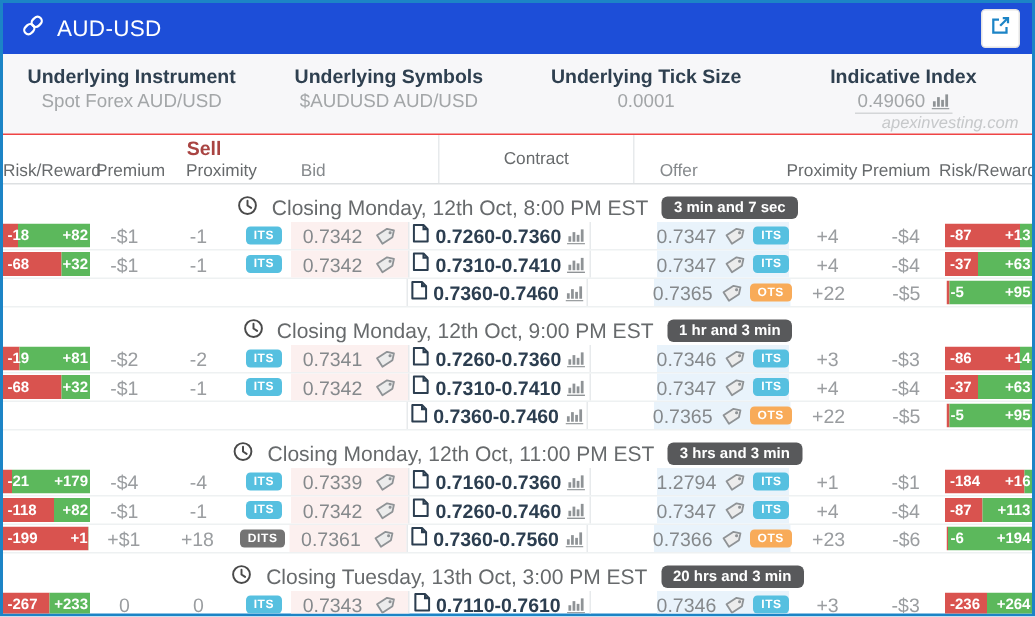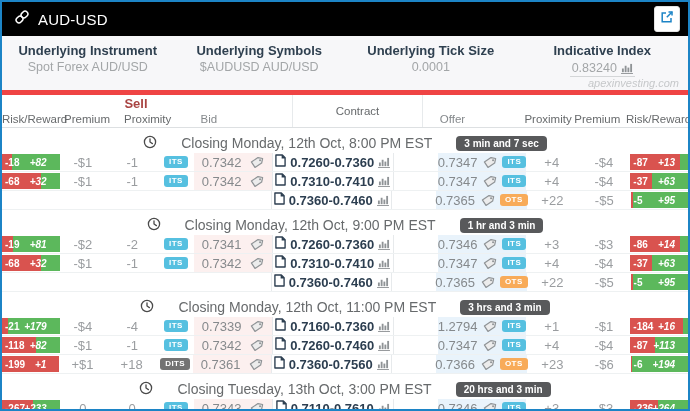--- a/index.html
+++ b/index.html
@@ -7,35 +7,35 @@
   .panel{
     width:690px;height:411px;
     border:2px solid #1c84c6;
     background:#fff;
     font-family:"Liberation Sans",sans-serif;
     overflow:hidden;
     position:relative;
   }
   
   .titlebar{
-    background:#000000;height:34px;
+    background:#1d4ed8;height:34px;
     display:flex;align-items:center;
     padding:0 8px 0 12px;color:#fff;
   }
   .titlebar .title{font-size:15px;margin-left:8px;letter-spacing:.2px;}
   .titlebar .spacer{flex:1;}
   .ext-btn{
     width:26px;height:26px;background:#fff;border:1px solid #e3e3e3;
     border-radius:3px;display:flex;align-items:center;justify-content:center;
     cursor:pointer;
   }
   
   .infobar{
     position:relative;background:#f7f7f9;
-    border-bottom:5px solid #ef4444;
+    border-bottom:1px solid #ef4444;
     display:flex;padding:7px 0 13px 0;
   }
   .info-col{flex:1;text-align:center;}
   .info-label{font-size:13px;font-weight:bold;color:#2f4050;}
   .info-value{font-size:12.5px;color:#a3a6a8;margin-top:2px;display:flex;align-items:center;justify-content:center;gap:4px;}
   .watermark{
     position:absolute;right:9px;bottom:1px;
     font-size:11px;font-style:italic;color:#c6c8ca;
   }
   
@@ -51,42 +51,42 @@
   .c-rr{width:62px;}  .c-prem{width:50px;} .c-prox{width:56px;} .c-badge{width:38px;}
   .c-bid{width:84px;} .c-contract{width:131px;} .c-offer{width:91px;margin-left:44px;}
   .c-prox2{width:55px;} .c-prem2{width:57px;} .c-rr2{width:62px;}
   .th-rr-l{text-align:left !important;padding-left:5px;}
   .th-rr-r{text-align:right !important;padding-right:4px;}
   .th-sell-prox{padding-left:14px;}
   .th-offer{padding-right:22px;}
   
   .group{margin-top:5px;}
   .group-header{
-    display:flex;justify-content:center;align-items:center;gap:24px;
+    display:flex;justify-content:center;align-items:center;gap:9px;
     height:20px;font-size:14px;color:#676a6c;
   }
   .time-badge{
     background:#58595b;color:#fff;font-size:10px;font-weight:bold;
     padding:2px 8px;border-radius:4px;line-height:11px;
   }
   .row{
     display:flex;align-items:stretch;height:19px;
     border-bottom:1px solid #eef1f2;
     font-size:13px;color:#9a9da0;
   }
   .row>div{display:flex;align-items:center;justify-content:center;}
   .c-rr,.c-rr2{padding:1px 0;}
   .bar{position:relative;width:100%;height:100%;display:flex;overflow:hidden;}
   .seg-red{background:#d9534f;height:100%;}
   .seg-green{background:#5cb85c;height:100%;}
   .bar span{
     position:absolute;top:0;line-height:17px;
     font-size:10px;font-weight:bold;color:#fff;
   }
-  .bar .risk{left:3px;} .bar .reward{right:13px;font-style:italic;}
+  .bar .risk{left:3px;} .bar .reward{right:1px;}
   .pink{background:#fcf0ef;}
   .blue-bg{background:#e9f3fb;}
   .c-bid{gap:7px;color:#85898c;}
   .c-offer{gap:5px;color:#85898c;}
   .c-contract{border-left:1px solid #e7eaec;border-right:1px solid #e7eaec;gap:4px;}
   .contract-text{font-weight:bold;color:#2c3e50;font-size:13px;white-space:nowrap;cursor:pointer;}
   .status-badge{
     font-size:8px;font-weight:bold;color:#fff;
     padding:2px 5px;border-radius:3px;letter-spacing:.4px;line-height:8px;
   }
@@ -134,21 +134,21 @@
     </div>
     <div class="info-col">
       <div class="info-label">Underlying Tick Size</div>
       <div class="info-value">
           <span>0.0001</span>
         </div>
     </div>
     <div class="info-col">
       <div class="info-label">Indicative Index</div>
       <div class="info-value" style="border-bottom:1px solid #d4d6d8;display:inline-flex;padding:0 2px 1px 2px;">
-        <span>0.83240</span>
+        <span>0.49060</span>
         <span class="icon-btn">
           <svg width="12" height="11" viewBox="0 0 13 12">
               <g fill="#8f9396">
                 <rect x="1" y="6" width="2" height="4"></rect>
                 <rect x="4" y="3" width="2" height="7"></rect>
                 <rect x="7" y="5" width="2" height="5"></rect>
                 <rect x="10" y="1" width="2" height="9"></rect>
               </g>
               <rect x="0" y="11" width="13" height="1" fill="#8f9396"></rect>
             </svg>

